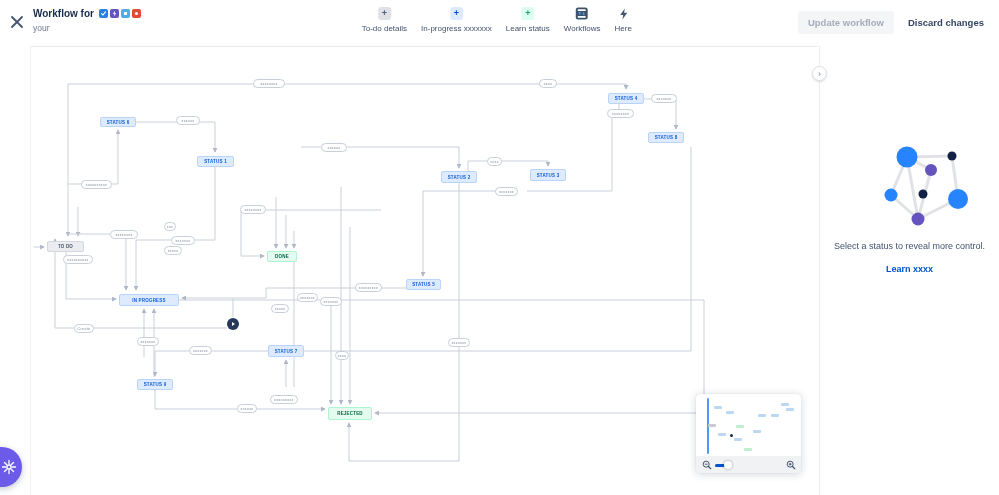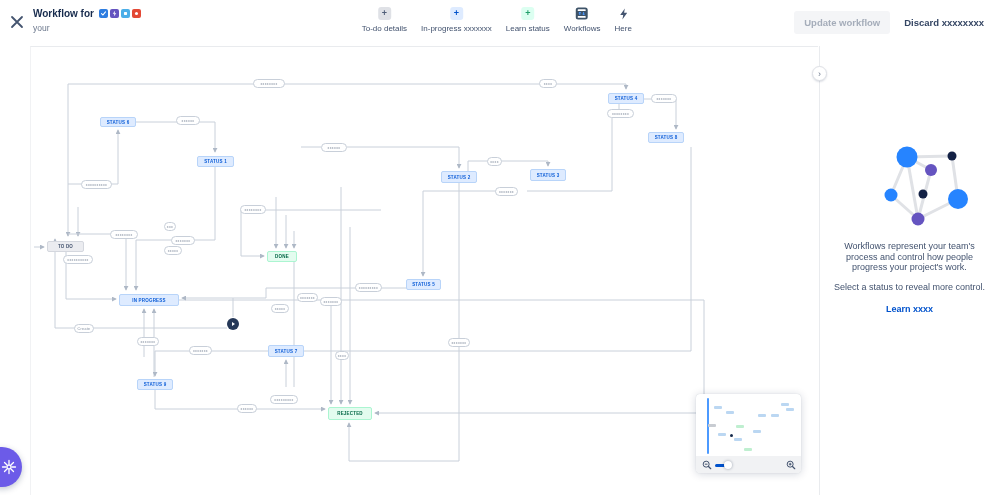--- a/index.html
+++ b/index.html
@@ -151,21 +151,21 @@
         <svg width="11" height="12" viewBox="0 0 11 12">
             <path d="M6.6 0.5 L2 7 H5 L4.2 11.5 L9 4.8 H5.9 Z" fill="#44546F"></path>
           </svg>
       </span>
       <span class="tool-label">Here</span>
     </button>
   </div>
 
   <div class="topbar-actions">
     <button class="btn-disabled" disabled="">Update workflow</button>
-    <button class="btn-subtle">Discard xxxxxxxx</button>
+    <button class="btn-subtle">Discard changes</button>
   </div>
 </header>
 
 <div class="canvas">
 
   <svg class="edges" width="788" height="449" viewBox="0 0 788 449">
     <defs>
       <marker id="arr" viewBox="0 0 6 6" refX="5" refY="3" markerWidth="5" markerHeight="5" orient="auto">
         <path d="M0,0 L6,3 L0,6 Z" fill="#AEB8C6"></path>
       </marker>
@@ -319,16 +319,15 @@
     </g>
     <circle cx="60" cy="23" r="10.5" fill="#2684FF"></circle>
     <circle cx="105" cy="22" r="4.5" fill="#132145"></circle>
     <circle cx="84" cy="36" r="6" fill="#6554C0"></circle>
     <circle cx="44" cy="61" r="6.5" fill="#2684FF"></circle>
     <circle cx="76" cy="60" r="4.5" fill="#132145"></circle>
     <circle cx="111" cy="65" r="10" fill="#2684FF"></circle>
     <circle cx="71" cy="85" r="6.5" fill="#6554C0"></circle>
   </svg>
 
-  <p class="panel-p">Workflows represent your team's process and control how people progress your project's work.</p>
   <p class="panel-p">Select a status to reveal more control.</p>
   <button class="learn-more">Learn xxxx</button>
 </aside>
 
 </body></html>

